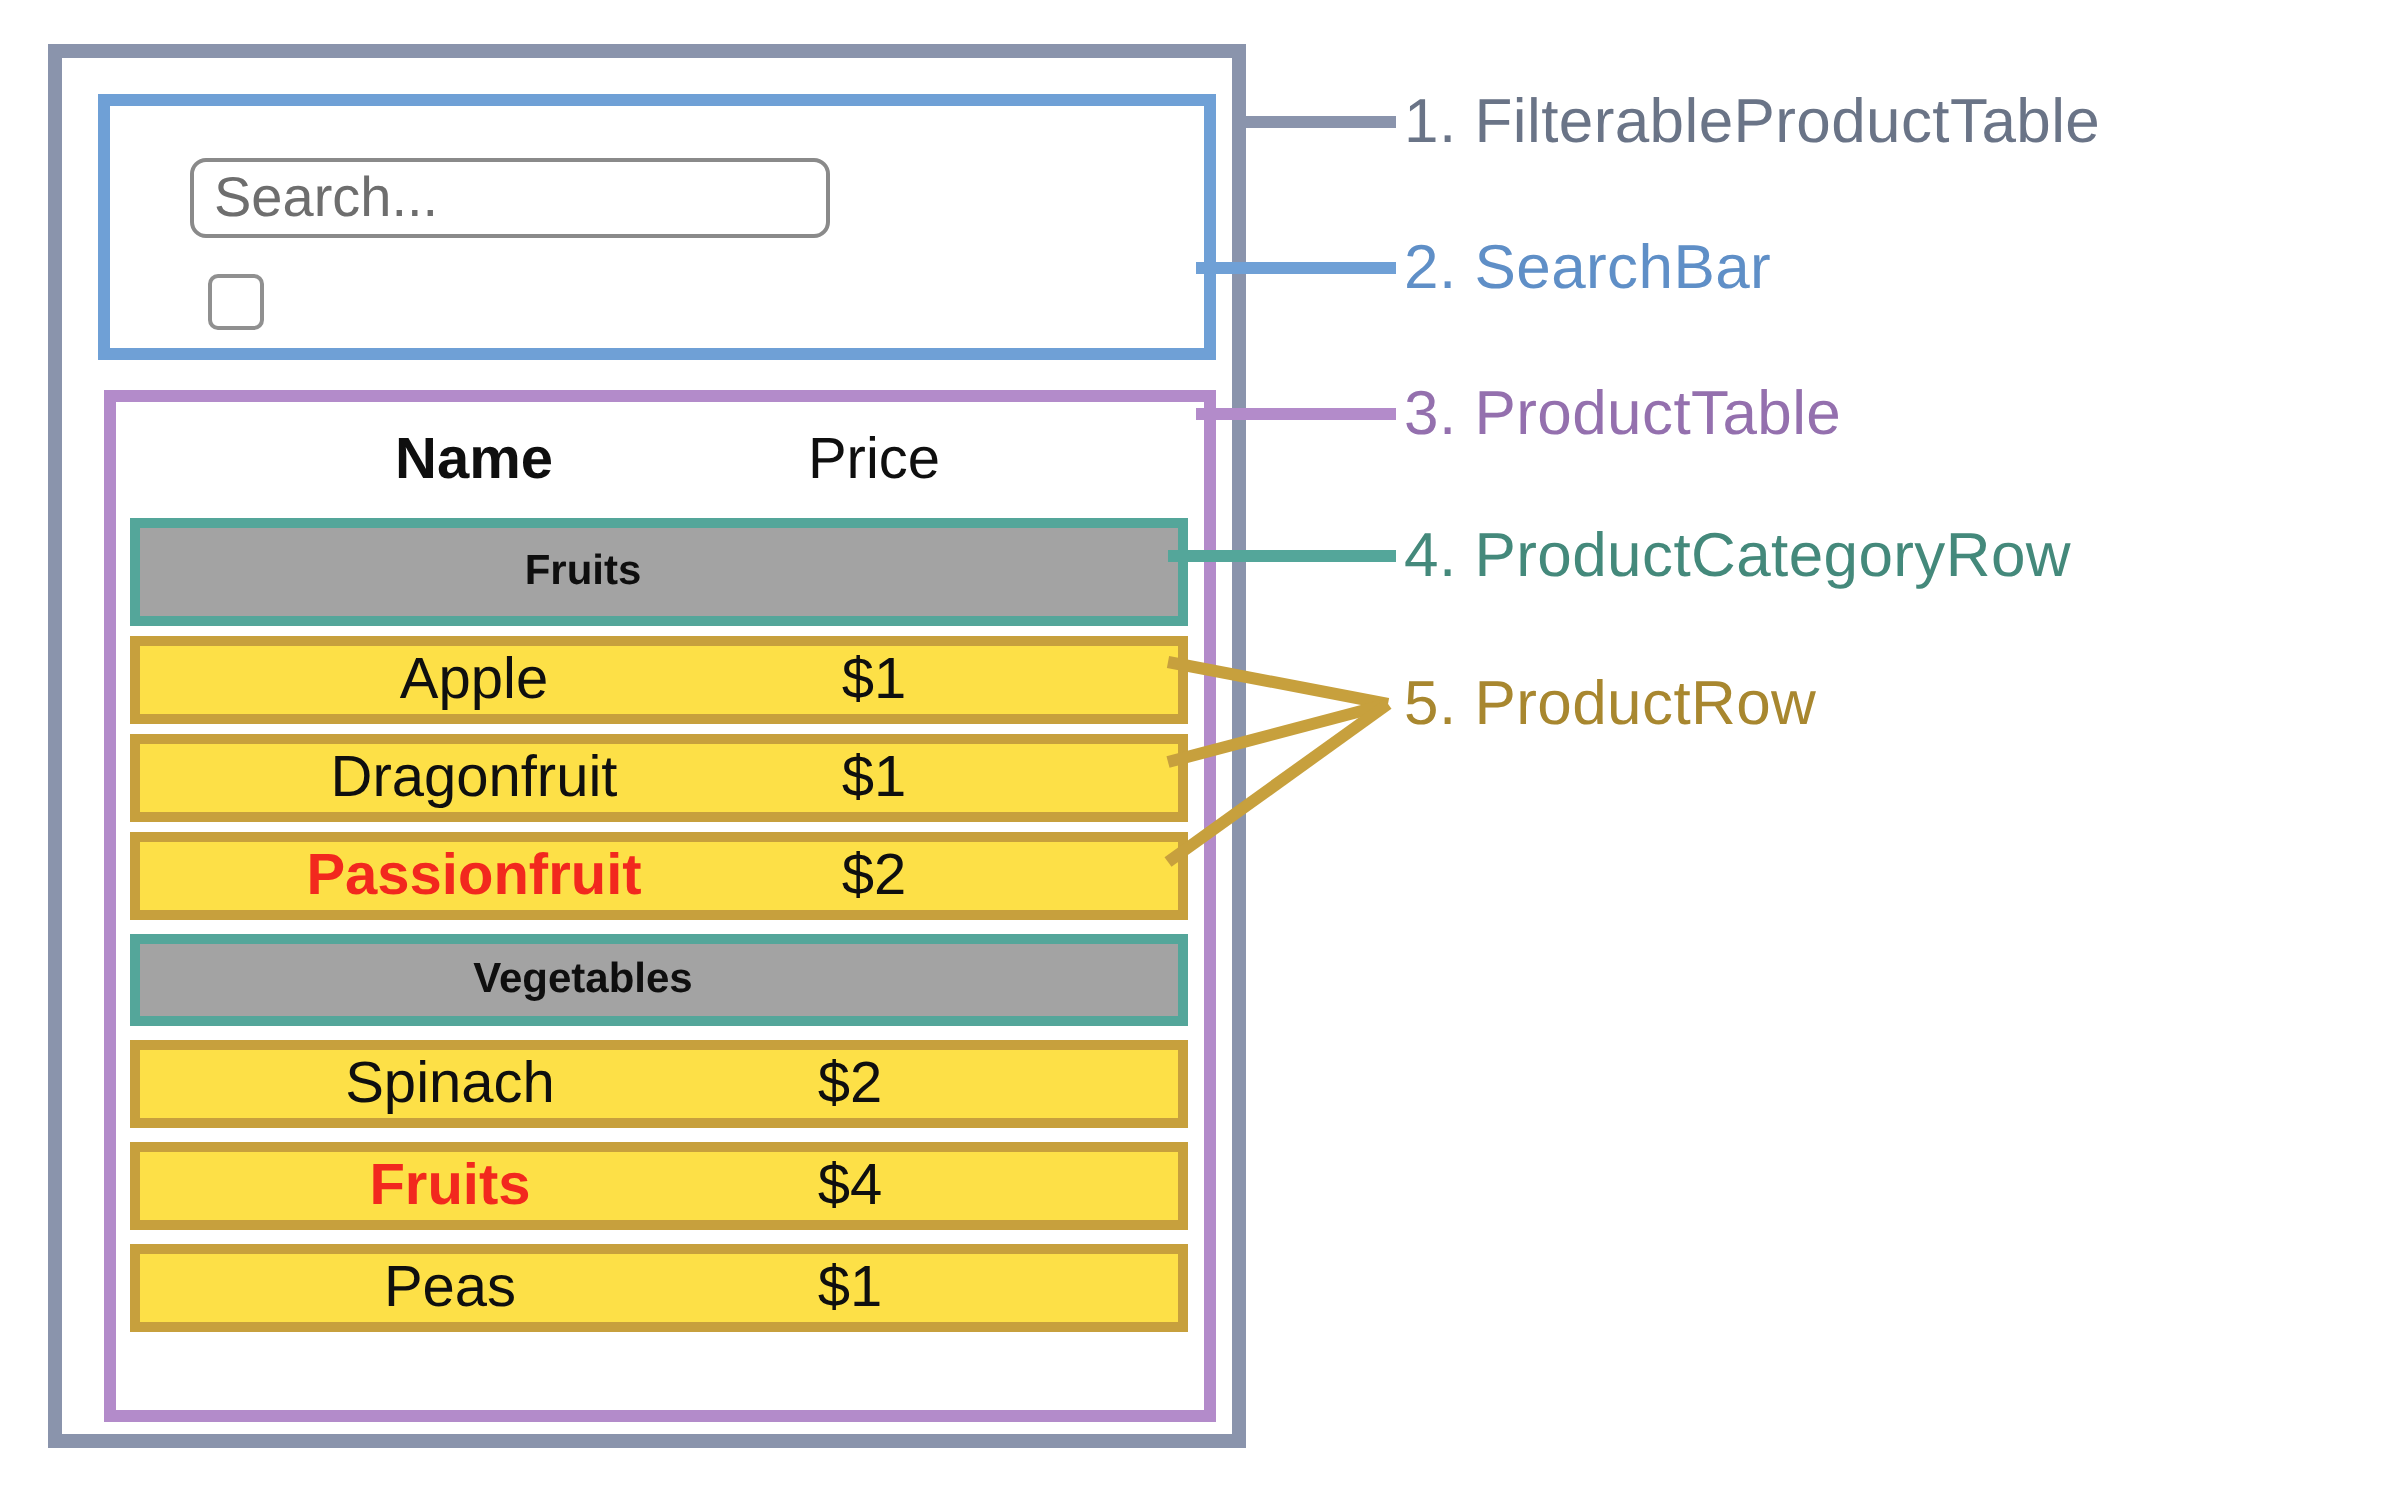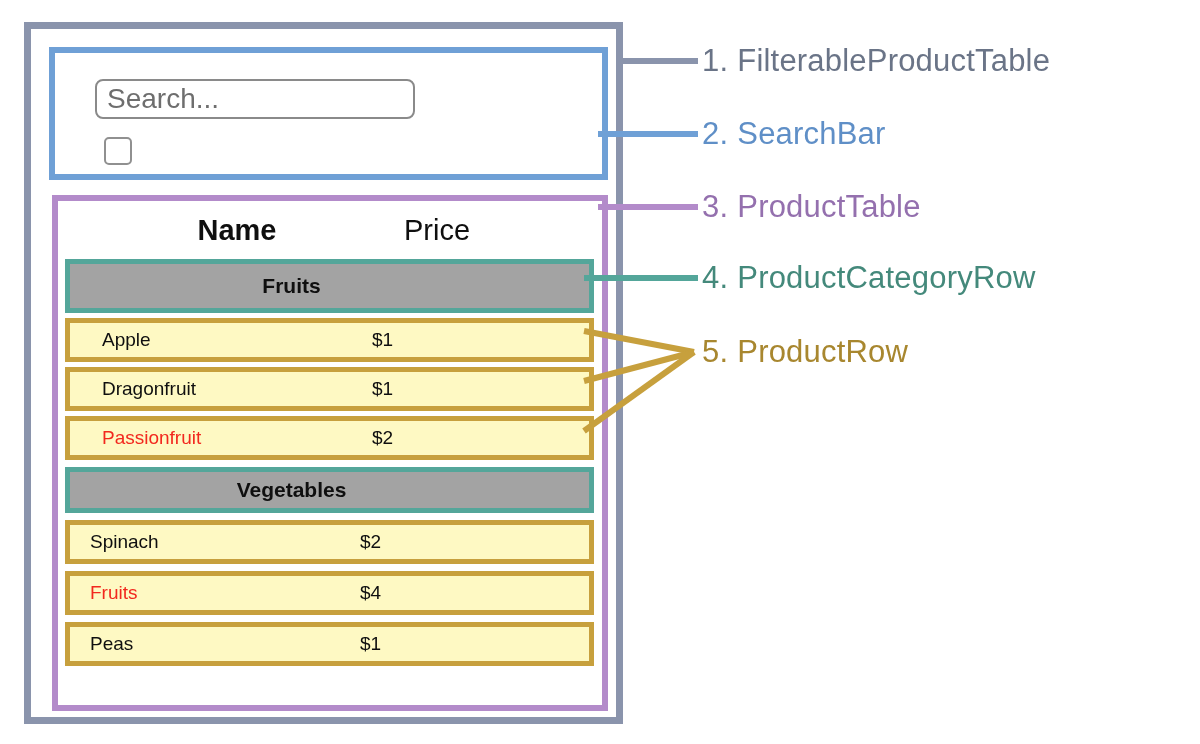--- a/index.html
+++ b/index.html
@@ -37,25 +37,25 @@
 
   
   .table-inner{position:absolute;left:7px;top:0;width:529px;}
   .header-row{display:flex;height:58px;align-items:center;padding-left:37px;}
   .header-name{width:270px;text-align:center;font-weight:bold;font-size:29px;color:var(--text-black);}
   .header-price{width:130px;text-align:center;font-weight:normal;font-size:29px;color:var(--text-black);}
   .category-row{height:54px;border:5px solid var(--teal-border);background:#a3a3a3;
                 display:flex;align-items:center;justify-content:center;
                 font-weight:bold;font-size:21px;color:var(--text-black);padding-right:76px;}
   .category-veg{height:46px;margin-top:7px;}
-  .product-row{height:44px;border:5px solid var(--gold-border);background:#fef9c3;margin-top:5px;
-               display:flex;align-items:center;padding-left:32px;font-size:19px;color:var(--text-black);}
+  .product-row{height:44px;border:5px solid var(--gold-border);background:#fde047;margin-top:5px;
+               display:flex;align-items:center;padding-left:32px;font-size:29px;color:var(--text-black);text-align:center;}
   .product-row.gap-md{margin-top:7px;padding-left:20px;}
   .product-name{width:270px;white-space:nowrap;}
-  .product-name.red{color:var(--red-text);}
+  .product-name.red{color:var(--red-text);font-weight:bold;}
   .product-price{width:130px;}
 
   
   .connectors{position:absolute;left:0;top:0;width:1200px;height:744px;pointer-events:none;}
   .ln-slate{stroke:var(--slate-border);stroke-width:6;}
   .ln-blue{stroke:var(--blue-border);stroke-width:6;}
   .ln-purple{stroke:var(--purple-border);stroke-width:6;}
   .ln-teal{stroke:var(--teal-border);stroke-width:6;}
   .ln-gold{stroke:var(--gold-border);stroke-width:6;fill:none;}
 

